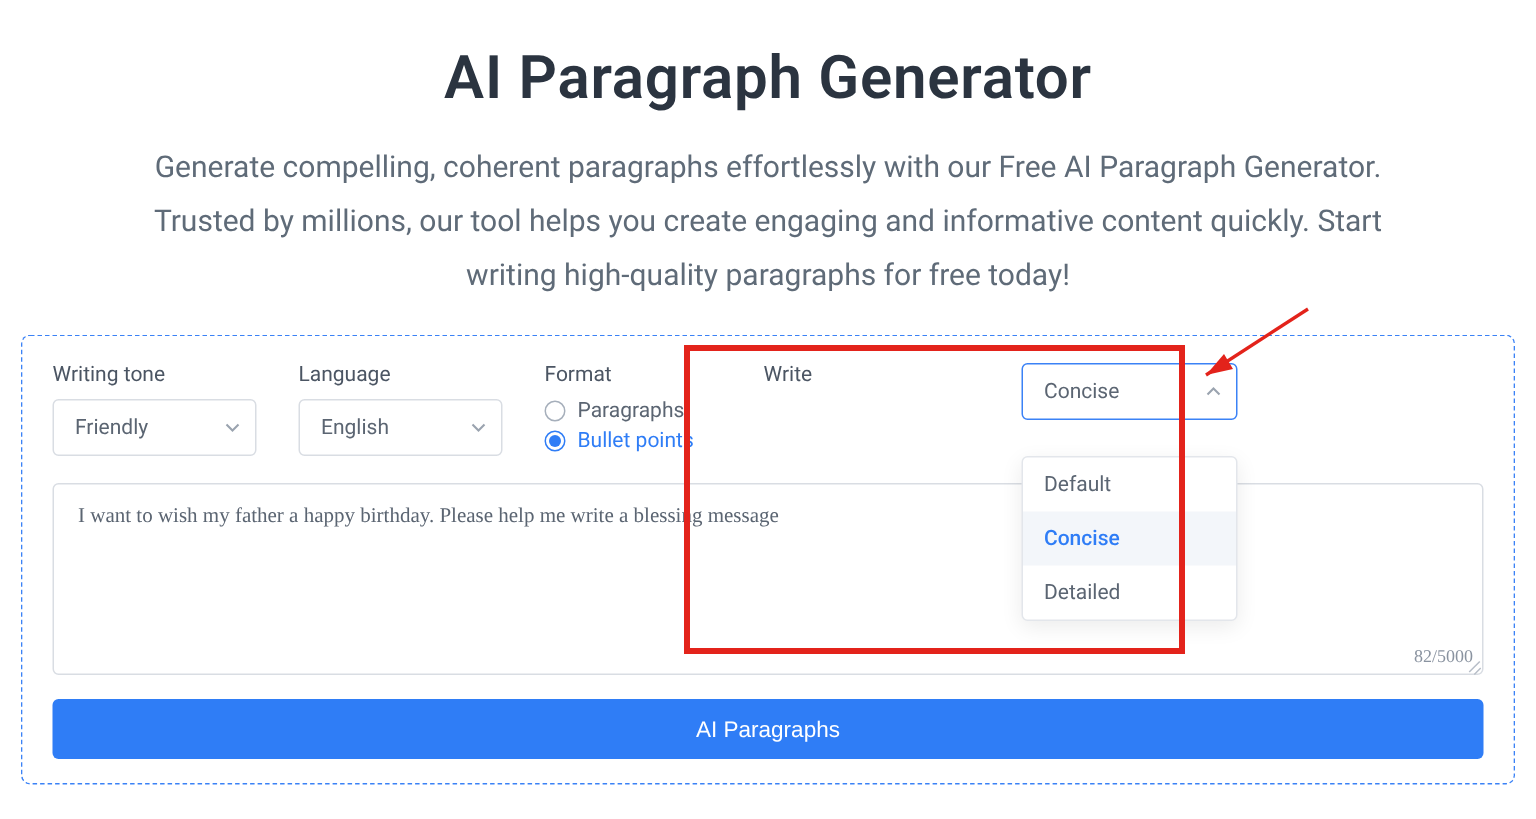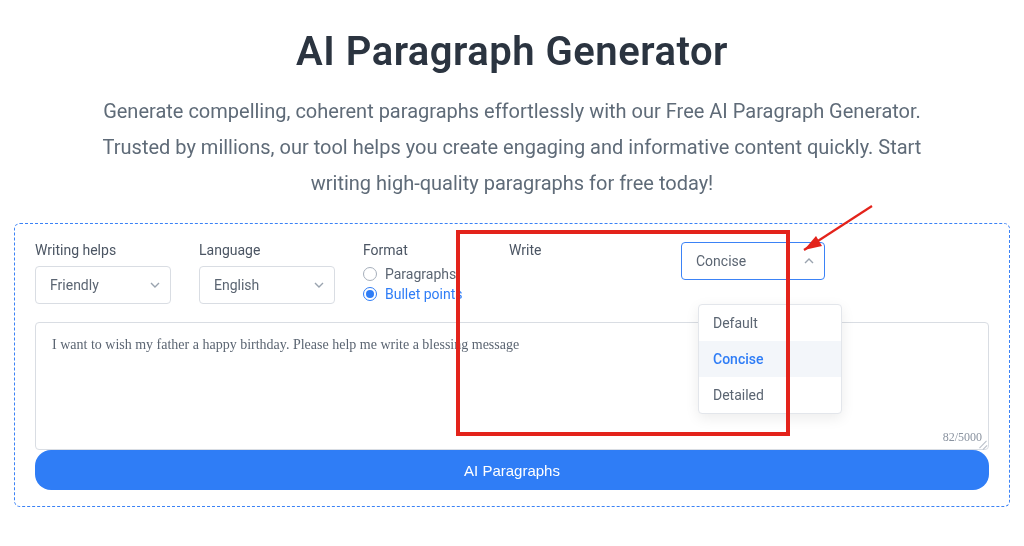--- a/index.html
+++ b/index.html
@@ -82,21 +82,20 @@
     position: absolute;
     top: 62px;
     left: 0;
     width: 144px;
     background: #fff;
     border: 1px solid #e3e6eb;
     border-radius: 4px;
     box-shadow: 0 4px 14px rgba(0,0,0,0.08);
     z-index: 20;
     overflow: hidden;
-    margin-left: 17px;
   }
   .dropdown-item {
     padding: 10px 14px;
     font-size: 14px;
     color: #5b6572;
     cursor: pointer;
   }
   .dropdown-item.selected {
     background: #f3f6fa;
     color: #2f7df6;
@@ -129,27 +128,27 @@
   }
   .resize-handle {
     position:absolute; right:1px; bottom:1px; width:12px; height:12px;
   }
   .resize-handle::before, .resize-handle::after {
     content:""; position:absolute; background:#b7bec8; height:1px; transform:rotate(-45deg);
   }
   .resize-handle::before { width:10px; bottom:3px; right:-1px; }
   .resize-handle::after  { width:6px;  bottom:3px; right:-1px; margin-bottom:-3px;}
   .submit-btn {
-    margin-top: 0;
+    margin-top: 16px;
     width: 100%;
     background: #2f7df6;
     color: #fff;
     font-size: 15px;
     border: none;
-    border-radius: 16px;
+    border-radius: 4px;
     height: 40px;
     cursor: pointer;
   }
   
   .red-box {
     position: absolute;
     border: 4px solid #e3231b;
     pointer-events: none;
     z-index: 50;
   }
@@ -163,21 +162,21 @@
 <body>
 
 <h1 class="page-title">AI Paragraph Generator</h1>
 <p class="page-subtitle">Generate compelling, coherent paragraphs effortlessly with our Free AI Paragraph Generator. Trusted by millions, our tool helps you create engaging and informative content quickly. Start writing high-quality paragraphs for free today!</p>
 
 <div class="form-box">
 
   <div class="controls-row">
 
     <div class="control-group group-tone">
-      <div class="control-label">Writing helps</div>
+      <div class="control-label">Writing tone</div>
       <div class="select-box">
         <span>Friendly</span>
         <svg class="chevron-down" viewBox="0 0 10 10">
             <path d="M1 3 L5 7 L9 3" fill="none" stroke="#9aa3af" stroke-width="1.4"></path>
           </svg>
       </div>
     </div>
 
     <div class="control-group group-lang">
       <div class="control-label">Language</div>

